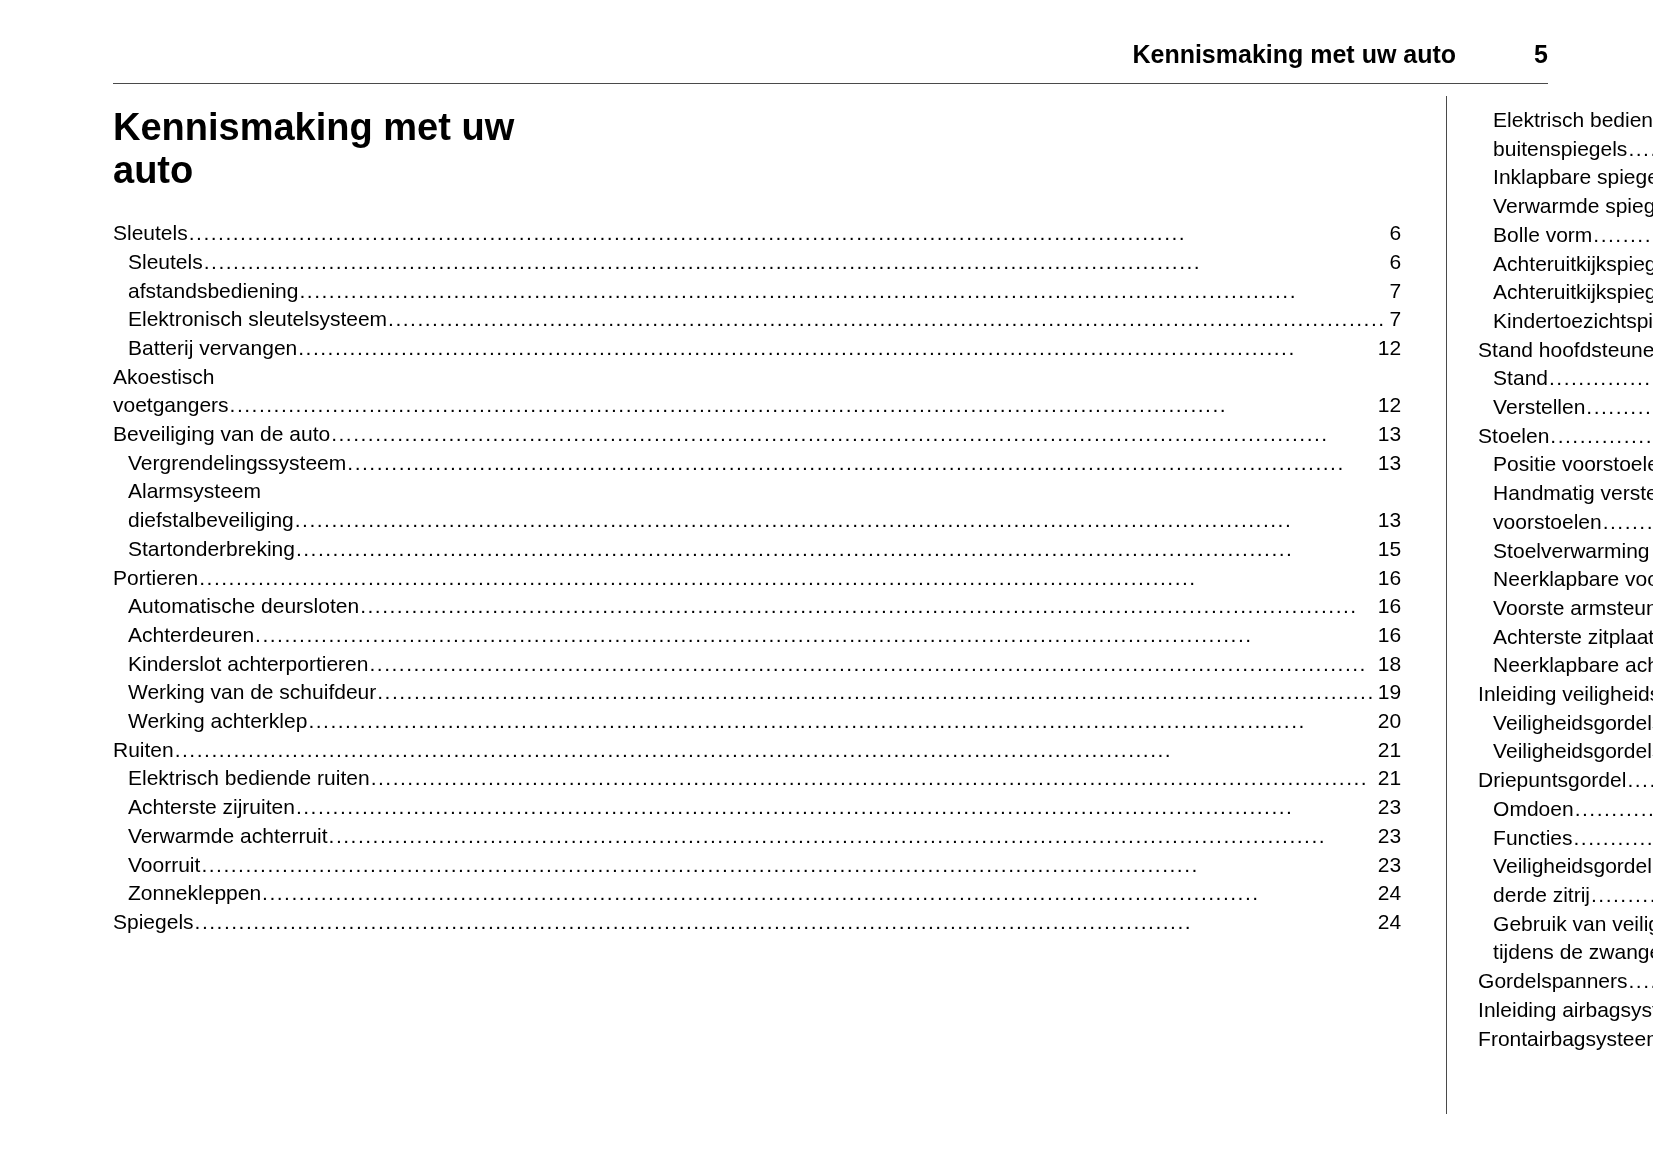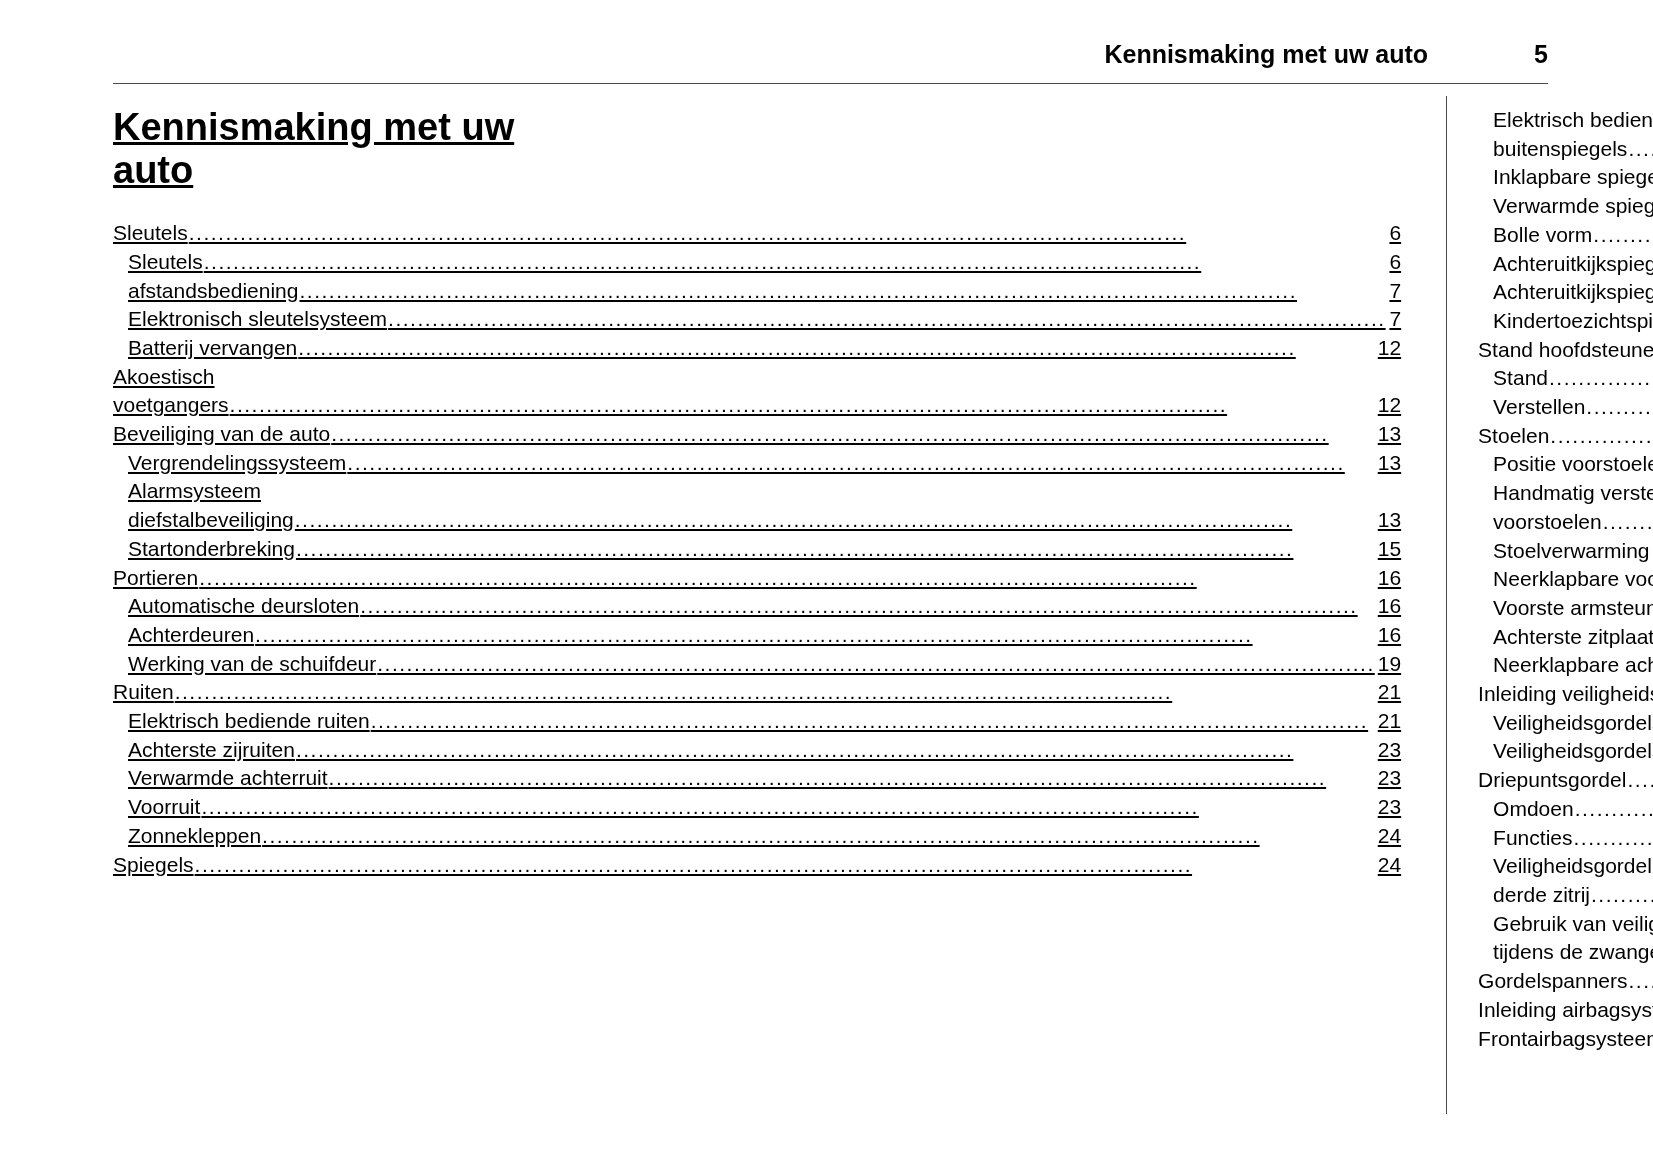--- a/index.html
+++ b/index.html
@@ -11,32 +11,32 @@
     font-family: "Liberation Sans", "DejaVu Sans", sans-serif;
     overflow: hidden;
   }
   .header {
     margin: 40px 105px 0 113px;
     padding-bottom: 14px;
     border-bottom: 1px solid #4a4a4a;
     display: flex;
     justify-content: flex-end;
     align-items: baseline;
-    gap: 106px;
+    gap: 78px;
     font-size: 25px;
     font-weight: bold;
   }
   .content {
     margin: 0 105px 0 113px;
     display: flex;
     height: 1030px;
     padding-top: 12px;
   }
   .col { padding-top: 10px; }
-  .col-1 { flex: 0 0 454px; padding-right: 45px; text-decoration: underline; }
+  .col-1 { flex: 0 0 454px; padding-right: 45px; }
   .col-2 { flex: 0 0 489px; padding-left: 31px; padding-right: 38px; border-left: 1px solid #4a4a4a; }
   .page-title {
     font-size: 38px;
     font-weight: bold;
     line-height: 1.12;
     margin-bottom: 28px;
   }
   .page-title span { display: block; }
   .entry {
     font-size: 21px;
@@ -161,23 +161,37 @@
       </div>
       <div class="entry sub">
         <div class="lline">
           <span class="txt">Achterdeuren</span>
           <span class="dots"></span>
           <span class="pg">16</span>
         </div>
       </div>
       <div class="entry sub">
         <div class="lline">
+          <span class="txt">Kinderslot achterportieren</span>
+          <span class="dots"></span>
+          <span class="pg">18</span>
+        </div>
+      </div>
+      <div class="entry sub">
+        <div class="lline">
           <span class="txt">Werking van de schuifdeur</span>
           <span class="dots"></span>
           <span class="pg">19</span>
+        </div>
+      </div>
+      <div class="entry sub">
+        <div class="lline">
+          <span class="txt">Werking achterklep</span>
+          <span class="dots"></span>
+          <span class="pg">20</span>
         </div>
       </div>
       <div class="entry">
         <div class="lline">
           <span class="txt">Ruiten</span>
           <span class="dots"></span>
           <span class="pg">21</span>
         </div>
       </div>
       <div class="entry sub">

